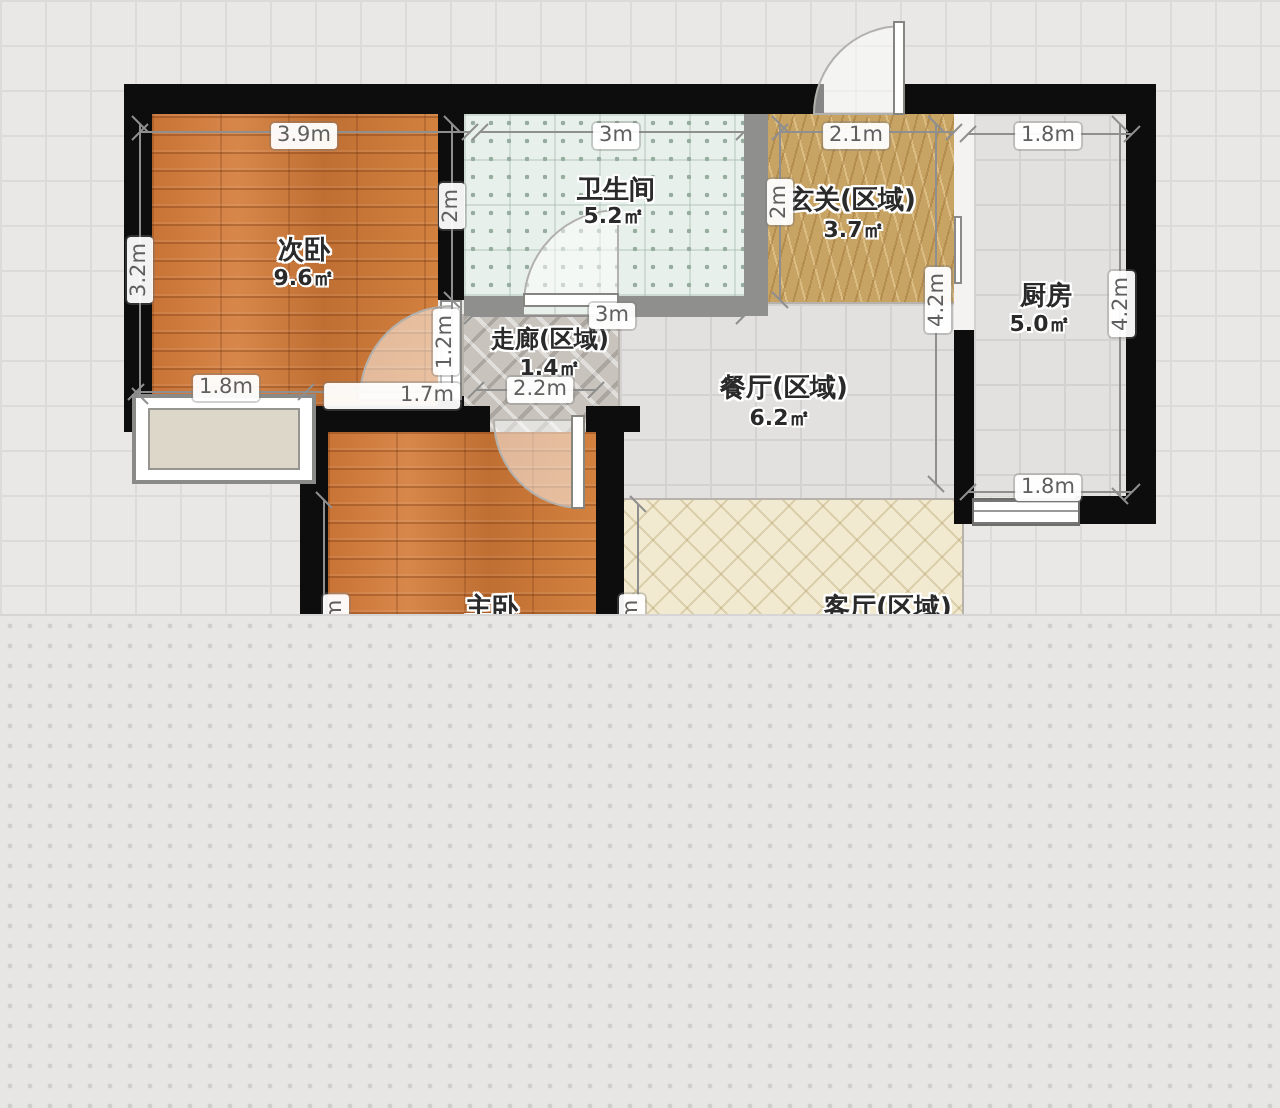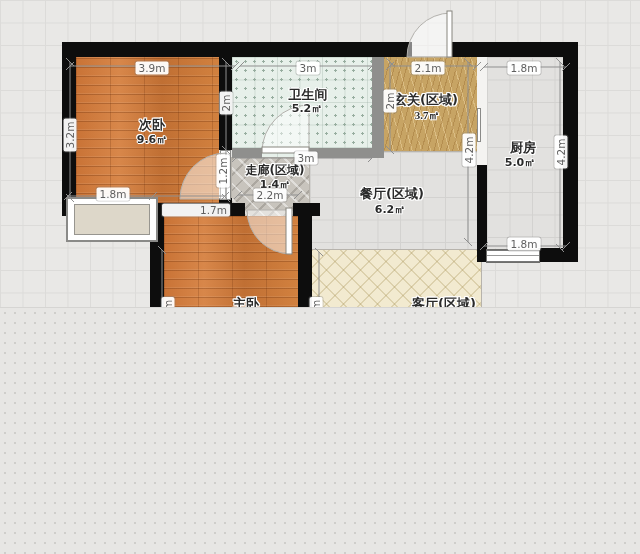--- a/index.html
+++ b/index.html
@@ -141,42 +141,42 @@
         <path d="M319,252 V307 M315,248 L323,256"></path>
         <path d="M162,250 V307 M158,246 L166,254"></path>
       </g>
     </svg>
 
     <span class="room-name" style="left:152px;top:125px;">次卧</span>
     <span class="room-area" style="left:152px;top:139px;">9.6㎡</span>
     <span class="room-name" style="left:308px;top:95px;text-align:right;">卫生间</span>
     <span class="room-area" style="left:307px;top:108px;">5.2㎡</span>
     <span class="room-name" style="left:426px;top:100px;">玄关(区域)</span>
-    <span class="room-area" style="left:427px;top:115px;font-family:Liberation Serif, serif;">3.7㎡</span>
+    <span class="room-area" style="left:427px;top:115px;">3.7㎡</span>
     <span class="room-name" style="left:275px;top:170px;font-size:12px;">走廊(区域)</span>
     <span class="room-area" style="left:275px;top:184px;text-align:right;">1.4㎡</span>
     <span class="room-name" style="left:392px;top:194px;">餐厅(区域)</span>
     <span class="room-area" style="left:390px;top:209px;">6.2㎡</span>
     <span class="room-name" style="left:523px;top:148px;">厨房</span>
     <span class="room-area" style="left:520px;top:162px;">5.0㎡</span>
     <span class="room-name" style="left:246px;top:304px;">主卧</span>
     <span class="room-name" style="left:444px;top:304px;text-align:right;">客厅(区域)</span>
 
     <span class="dim" style="left:152px;top:68px;">3.9m</span>
     <span class="dim" style="left:308px;top:68px;">3m</span>
     <span class="dim" style="left:428px;top:68px;">2.1m</span>
     <span class="dim" style="left:524px;top:68px;">1.8m</span>
     <span class="dim v" style="left:70px;top:135px;">3.2m</span>
     <span class="dim v" style="left:226px;top:103px;">2m</span>
     <span class="dim v" style="left:223px;top:171px;">1.2m</span>
     <span class="dim v" style="left:390px;top:101px;">2m</span>
     <span class="dim v" style="left:469px;top:150px;">4.2m</span>
     <span class="dim v" style="left:561px;top:152px;">4.2m</span>
     <span class="dim" style="left:113px;top:194px;">1.8m</span>
-    <span class="dim" style="left:196px;top:210px;padding-left:38px;">1.7m</span>
+    <span class="dim" style="left:196px;top:198px;padding-left:38px;">1.7m</span>
     <span class="dim" style="left:306px;top:158px;">3m</span>
     <span class="dim" style="left:270px;top:195px;">2.2m</span>
     <span class="dim" style="left:524px;top:244px;">1.8m</span>
     <span class="dim v" style="left:168px;top:305px;">m</span>
     <span class="dim v" style="left:316px;top:305px;">m</span>
 
   </div>
 
   <div id="bottom-panel"></div>
 

